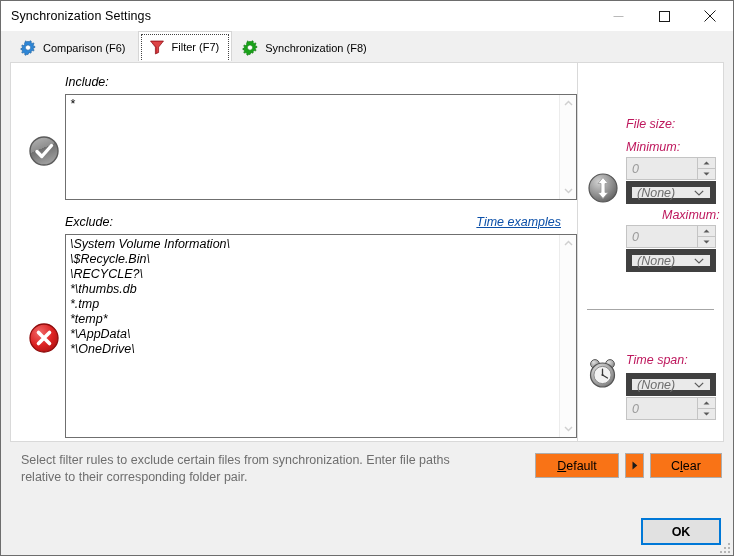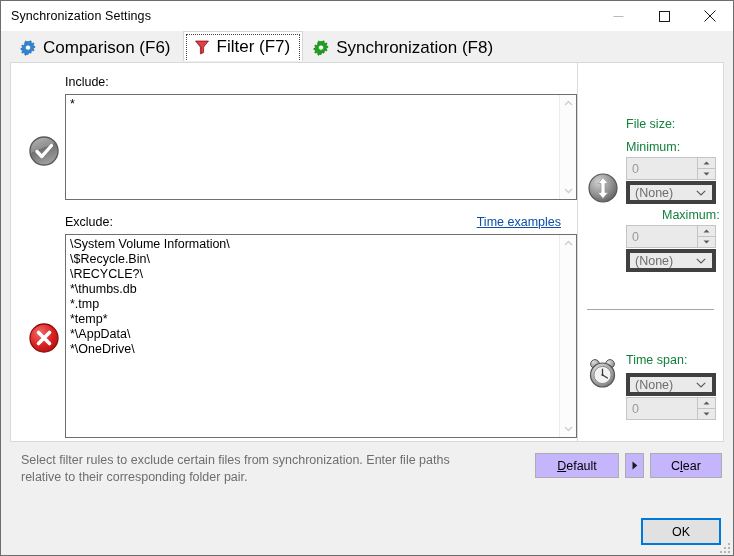--- a/index.html
+++ b/index.html
@@ -69,21 +69,21 @@
     height: 1px;
     background: #f0f0f0;
   }
   .tab {
     height: 29px;
     display: flex;
     align-items: center;
     gap: 7px;
     padding: 0 12px 0 10px;
     box-sizing: border-box;
-    font-size: 17px;
+    font-size: 11px;
     color: #000;
     background: transparent;
     position: relative;
   }
   .tab.selected {
     background: #ffffff;
     border: 1px solid #d6d6d6;
     border-bottom: none;
     height: 31px;
     text-align: right;
@@ -103,20 +103,21 @@
   .panel {
     margin: 0 9px;
     background: #ffffff;
     border: 1px solid #d9d9d9;
     border-top: 1px solid #d9d9d9;
     flex: 0 0 auto;
     height: 380px;
     box-sizing: border-box;
     display: flex;
     position: relative;
+    font-style: italic;
   }
   .panel-left {
     width: 566px;
     box-sizing: border-box;
     position: relative;
     padding: 0;
   }
   .panel-divider {
     width: 1px;
     background: #d9d9d9;
@@ -177,21 +178,21 @@
     width: 16px; height: 16px;
     display: flex; align-items: center; justify-content: center;
   }
   .icon-badge {
     position: absolute;
     width: 32px; height: 32px;
   }
   .icon-include { left: 17px; top: 72px; }
   .icon-exclude { left: 17px; top: 259px; }
   .rp-label {
-    font-size: 12.5px; color: #15803d;
+    font-size: 12.5px; color: #be185d;
     position: absolute;
   }
   .rp-hdiv {
     position: absolute;
     left: 9px; right: 9px;
     height: 1px;
     background: #a6a6a6;
   }
   .spin {
     position: absolute;
@@ -217,21 +218,21 @@
   .spin-btn {
     flex: 1;
     display: flex; align-items: center; justify-content: center;
     background: #eaeaea;
   }
   .spin-btn:first-child { border-bottom: 1px solid #c4c4c4; }
   .combo {
     position: absolute;
     box-sizing: border-box;
     width: 90px; height: 23px;
-    border: 4px solid #404040;
+    border: 6px solid #404040;
     background: #eaeaea;
     display: flex; align-items: center;
     padding-left: 5px;
     font-size: 12.5px;
     color: #6e6e6e;
   }
   .combo-arrow {
     position: absolute;
     right: 6px; top: 50%;
     transform: translateY(-50%);
@@ -256,21 +257,21 @@
     position: absolute;
     left: 534px; top: 11px;
     display: flex;
     align-items: center;
     gap: 6px;
   }
   .btn {
     box-sizing: border-box;
     height: 25px;
     border: 1px solid #adadad;
-    background: #c4b5fd;
+    background: #f97316;
     font-family: "Liberation Sans", sans-serif;
     font-size: 12.5px;
     color: #000;
     display: flex;
     align-items: center;
     justify-content: center;
     padding: 0 10px;
   }
   .btn-default { width: 84px; }
   .btn-dropdown { width: 19px; padding: 0; }
@@ -280,21 +281,21 @@
     position: absolute;
     right: 12px;
     bottom: 10px;
     display: flex;
     gap: 10px;
   }
   .btn-ok {
     width: 80px; height: 27px;
     border: 2px solid #0078d7;
     background: #e1e1e1;
-    font-weight: normal;
+    font-weight: bold;
     font-size: 12.5px;
   }
   .btn-cancel {
     width: 80px; height: 27px;
     border: 1px solid #adadad;
     background: #e1e1e1;
     font-size: 12.5px;
   }
   .grip {
     position: absolute;

